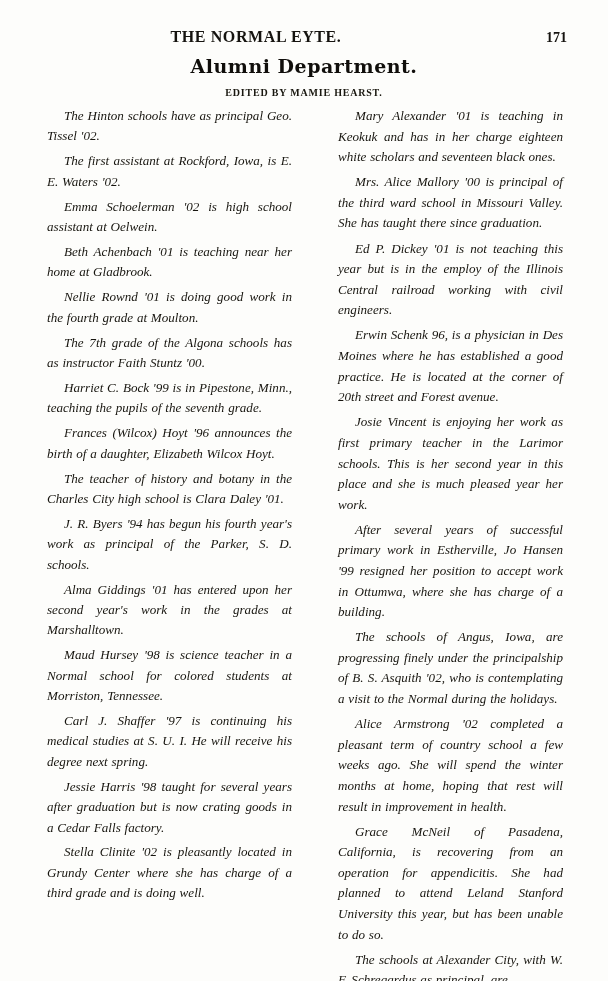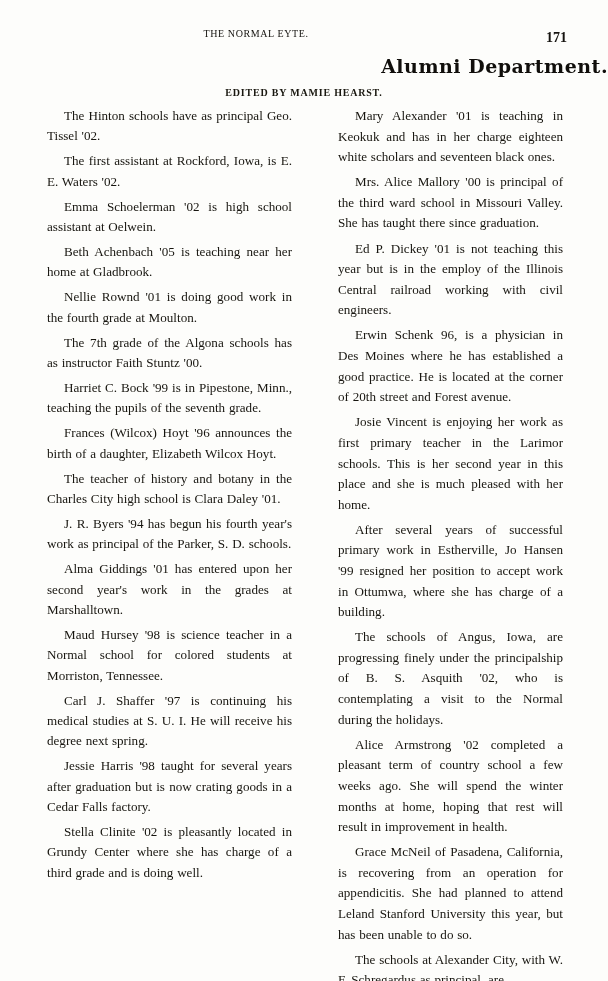--- a/index.html
+++ b/index.html
@@ -28,41 +28,41 @@
     left: 0;
     width: 608px;
     height: 22px;
   }
   .running-title {
     position: absolute;
     left: 0;
     width: 512px;
     text-align: center;
     font-family: "Liberation Serif", serif;
-    font-weight: normal;
-    font-size: 10px;
+    font-weight: bold;
+    font-size: 16px;
     letter-spacing: 0.6px;
     color: #15130f;
   }
   .page-number {
     position: absolute;
     right: 41px;
     top: 2px;
     font-family: "Liberation Serif", serif;
     font-weight: bold;
     font-size: 14px;
     color: #15130f;
     margin-left: 8px;
   }
   .dept-title {
     position: absolute;
     top: 55px;
     left: 0;
     width: 608px;
-    text-align: right;
+    text-align: center;
     font-family: "DejaVu Serif", serif;
     font-weight: bold;
     font-size: 19px;
     letter-spacing: 0.5px;
     color: #100e0b;
   }
   .editor-line {
     position: absolute;
     top: 87px;
     left: 0;
@@ -78,20 +78,21 @@
     position: absolute;
     top: 106px;
     left: 47px;
     width: 516px;
     height: 800px;
     display: flex;
     gap: 26px;
   }
   .column {
     width: 245px;
+    font-style: italic;
   }
   .para {
     font-family: "Liberation Serif", serif;
     font-size: 13.1px;
     line-height: 20.4px;
     text-align: justify;
     text-indent: 17px;
     margin: 0 0 4.5px 0;
     color: #17150f;
     word-spacing: 0.5px;
@@ -114,39 +115,39 @@
   </div>
 
   <div class="dept-title">Alumni Department.</div>
   <div class="editor-line">EDITED BY MAMIE HEARST.</div>
 
   <div class="columns">
     <div class="column col-left">
       <p class="para">The Hinton schools have as principal Geo. Tissel '02.</p>
       <p class="para">The first assistant at Rockford, Iowa, is E. E. Waters '02.</p>
       <p class="para">Emma Schoelerman '02 is high school assistant at Oelwein.</p>
-      <p class="para">Beth Achenbach '05 is teaching near her home at Gladbrook.</p>
+      <p class="para">Beth Achenbach '01 is teaching near her home at Gladbrook.</p>
       <p class="para">Nellie Rownd '01 is doing good work in the fourth grade at Moulton.</p>
       <p class="para">The 7th grade of the Algona schools has as instructor Faith Stuntz '00.</p>
       <p class="para">Harriet C. Bock '99 is in Pipestone, Minn., teaching the pupils of the seventh grade.</p>
       <p class="para">Frances (Wilcox) Hoyt '96 announces the birth of a daughter, Elizabeth Wilcox Hoyt.</p>
       <p class="para">The teacher of history and botany in the Charles City high school is Clara Daley '01.</p>
       <p class="para">J. R. Byers '94 has begun his fourth year's work as principal of the Parker, S. D. schools.</p>
       <p class="para">Alma Giddings '01 has entered upon her second year's work in the grades at Marshalltown.</p>
       <p class="para">Maud Hursey '98 is science teacher in a Normal school for colored students at Morriston, Tennessee.</p>
       <p class="para">Carl J. Shaffer '97 is continuing his medical studies at S. U. I. He will receive his degree next spring.</p>
       <p class="para">Jessie Harris '98 taught for several years after graduation but is now crating goods in a Cedar Falls factory.</p>
       <p class="para">Stella Clinite '02 is pleasantly located in Grundy Center where she has charge of a third grade and is doing well.</p>
     </div>
     <div class="column col-right">
       <p class="para">Mary Alexander '01 is teaching in Keokuk and has in her charge eighteen white scholars and seventeen black ones.</p>
       <p class="para">Mrs. Alice Mallory '00 is principal of the third ward school in Missouri Valley. She has taught there since graduation.</p>
       <p class="para">Ed P. Dickey '01 is not teaching this year but is in the employ of the Illinois Central railroad working with civil engineers.</p>
       <p class="para">Erwin Schenk 96, is a physician in Des Moines where he has established a good practice. He is located at the corner of 20th street and Forest avenue.</p>
-      <p class="para">Josie Vincent is enjoying her work as first primary teacher in the Larimor schools. This is her second year in this place and she is much pleased with her home.</p>
+      <p class="para">Josie Vincent is enjoying her work as first primary teacher in the Larimor schools. This is her second year in this place and she is much pleased year her work.</p>
       <p class="para">After several years of successful primary work in Estherville, Jo Hansen '99 resigned her position to accept work in Ottumwa, where she has charge of a building.</p>
       <p class="para">The schools of Angus, Iowa, are progressing finely under the principalship of B. S. Asquith '02, who is contemplating a visit to the Normal during the holidays.</p>
       <p class="para">Alice Armstrong '02 completed a pleasant term of country school a few weeks ago. She will spend the winter months at home, hoping that rest will result in improvement in health.</p>
       <p class="para">Grace McNeil of Pasadena, California, is recovering from an operation for appendicitis. She had planned to attend Leland Stanford University this year, but has been unable to do so.</p>
       <p class="para">The schools at Alexander City, with W. F. Schregardus as principal, are</p>
     </div>
   </div>
 
 </div>
 

